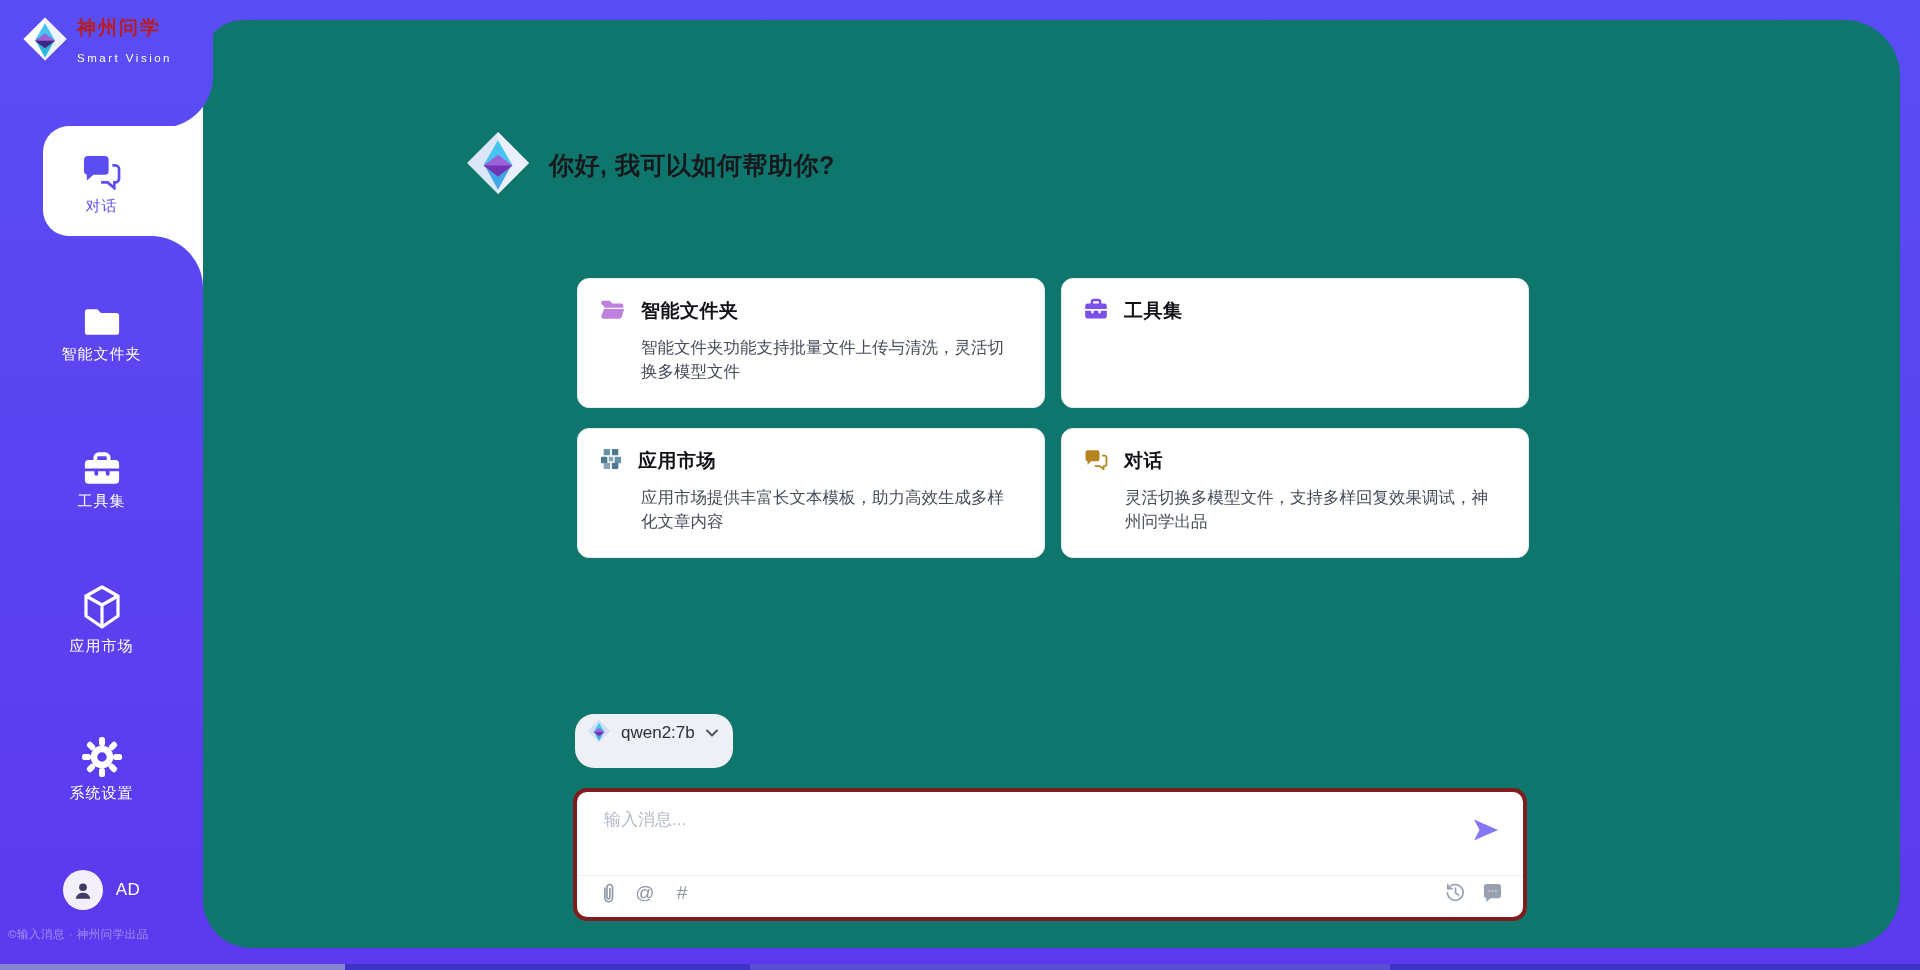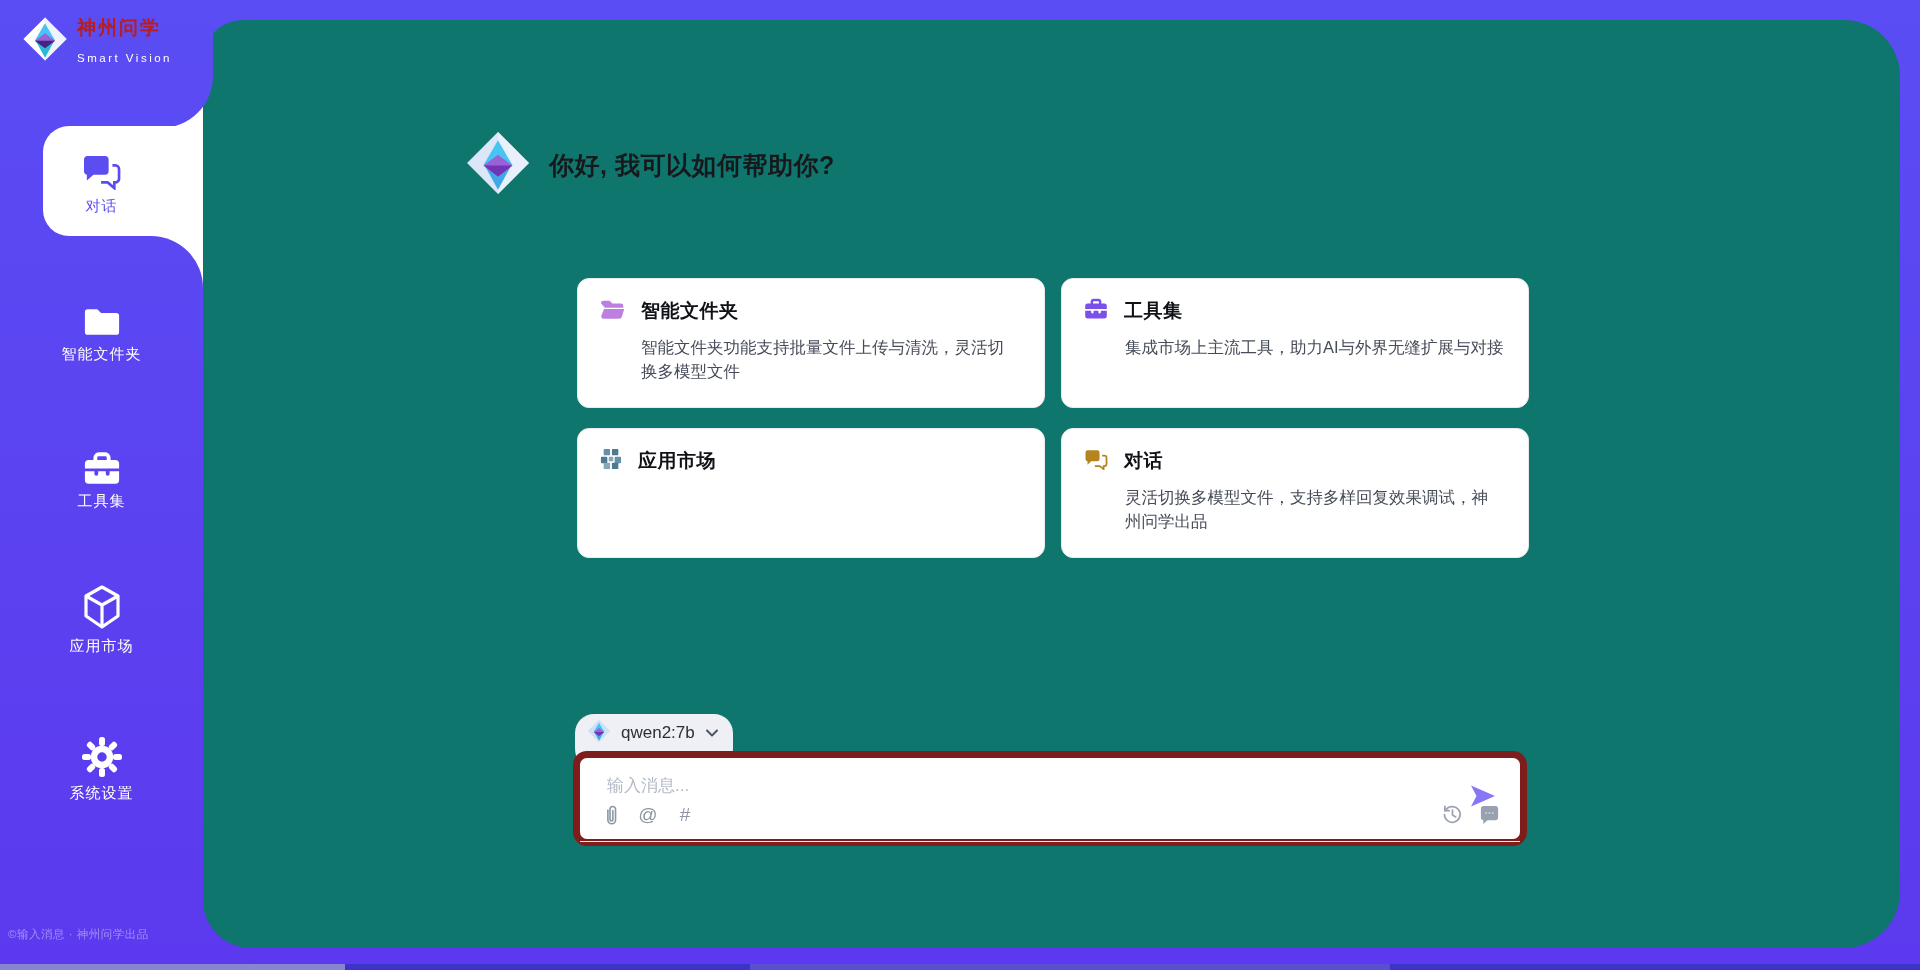--- a/index.html
+++ b/index.html
@@ -45,22 +45,22 @@
   .cards{position:absolute;left:374px;top:258px;width:952px;display:grid;grid-template-columns:1fr 1fr;gap:20px 16px;}
   .card{height:130px;background:#fff;border:1px solid #e8eaef;border-radius:12px;box-sizing:border-box;padding:19px 24px 0 22px;cursor:pointer;}
   .card-head{display:flex;align-items:center;gap:16px;}
   .card-title{font-size:19px;font-weight:700;color:#101218;letter-spacing:.5px;}
   .card-desc{margin:11px 0 0 41px;font-size:16.5px;color:#474c59;line-height:1.48;max-width:385px;}
 
   .model-pill{position:absolute;left:372px;top:694px;height:38px;border-radius:19px;background:#eef0f5;
     display:flex;align-items:center;gap:10px;padding:0 14px 16px 12px;cursor:pointer;}
   .model-name{font-size:17px;color:#2b2f38;}
 
-  .composer{position:absolute;left:370px;top:731px;width:954px;height:95px;box-sizing:border-box;
-    background:#fff;border:7px solid #7f1d1d;border-radius:14px;}
+  .composer{position:absolute;left:370px;top:768px;width:954px;height:133px;box-sizing:border-box;
+    background:#fff;border:4px solid #7f1d1d;border-radius:14px;}
   .composer textarea{
     position:absolute;left:25px;top:14px;width:860px;height:60px;border:none;outline:none;resize:none;
     font-family:inherit;font-size:17px;color:#2b2f38;background:transparent;}
   .composer textarea::placeholder{color:#b3bac7;}
   .send-btn{position:absolute;right:24px;top:26px;width:26px;height:24px;cursor:pointer;}
   .composer-divider{position:absolute;left:0;right:0;top:83px;height:1px;background:#eef0f4;}
   .composer-toolbar{position:absolute;left:20px;right:20px;bottom:0;height:49px;display:flex;align-items:center;justify-content:space-between;}
   .tool-group{display:flex;align-items:center;gap:15px;}
   .tool-btn{display:flex;align-items:center;justify-content:center;width:22px;height:22px;cursor:pointer;color:#8e96a4;}
   .tool-glyph{font-size:19px;color:#8e96a4;line-height:1;}
@@ -107,40 +107,40 @@
       <div class="card-head">
         <span>
           <svg width="24" height="22" viewBox="0 0 40 34" style="color:#7b4fe9">
             <path d="M13 9 V5.5 A3.5 3.5 0 0 1 16.5 2 h7 A3.5 3.5 0 0 1 27 5.5 V9" fill="none" stroke="currentColor" stroke-width="4"></path>
             <path d="M2 12 a4 4 0 0 1 4-4 h28 a4 4 0 0 1 4 4 v5 H2 z" fill="currentColor"></path>
             <path d="M2 20 h10 v2.5 a2 2 0 0 0 4 0 V20 h8 v2.5 a2 2 0 0 0 4 0 V20 h10 v9 a4 4 0 0 1-4 4 H6 a4 4 0 0 1-4-4 z" fill="currentColor"></path>
           </svg>
         </span>
         <span class="card-title">工具集</span>
       </div>
-      <div class="card-desc">集成市场上主流工具，助力AI与外界无缝扩展与对接</div>
     </div>
 
     <div class="card">
       <div class="card-head">
         <span>
           <svg width="22" height="22" viewBox="0 0 24 24">
             <g fill="#6590a8">
               <rect x="4" y="1" width="7" height="7" rx="1"></rect>
               <rect x="13" y="1" width="7" height="7" rx="1" fill="#50788f"></rect>
               <rect x="1" y="9.5" width="7" height="7" rx="1" fill="#50788f"></rect>
               <rect x="16" y="9.5" width="7" height="7" rx="1"></rect>
               <rect x="4" y="16" width="7" height="7" rx="1" fill="#86a7ba"></rect>
               <rect x="13" y="16" width="7" height="7" rx="1" fill="#50788f"></rect>
               <rect x="9.5" y="9.5" width="5" height="5" rx="1" fill="#86a7ba"></rect>
             </g>
           </svg>
         </span>
         <span class="card-title">应用市场</span>
       </div>
+      <div class="card-desc">应用市场提供丰富长文本模板，助力高效生成多样化文章内容</div>
     </div>
 
     <div class="card">
       <div class="card-head">
         <span>
           <svg width="24" height="21" viewBox="0 0 27 24" style="color:#b5831f">
             <path d="M1.5 4 a2.5 2.5 0 0 1 2.5-2.5 h11 a2.5 2.5 0 0 1 2.5 2.5 v7.5 a2.5 2.5 0 0 1-2.5 2.5 H8 l-4.2 4 v-4 H4 a2.5 2.5 0 0 1-2.5-2.5 z" fill="currentColor"></path>
             <path d="M20.5 7.5 h2.5 a2.5 2.5 0 0 1 2.5 2.5 v7 a2.5 2.5 0 0 1-2.5 2.5 h-.8 v3.5 l-4.5-3.5 h-5.5" fill="none" stroke="currentColor" stroke-width="2"></path>
           </svg>
         </span>
@@ -288,20 +288,29 @@
           <rect x="17" y="0" width="6" height="9" rx="2.5" transform="rotate(180 20 20)"></rect>
           <rect x="17" y="0" width="6" height="9" rx="2.5" transform="rotate(225 20 20)"></rect>
           <rect x="17" y="0" width="6" height="9" rx="2.5" transform="rotate(270 20 20)"></rect>
           <rect x="17" y="0" width="6" height="9" rx="2.5" transform="rotate(315 20 20)"></rect>
         </g>
       </svg>
     </span>
     <span class="lb">系统设置</span>
   </div>
 
+  <div class="user-row">
+    <span class="avatar">
+      <svg width="22" height="22" viewBox="0 0 24 24">
+        <circle cx="12" cy="9" r="4.2" fill="#3f3b63"></circle>
+        <path d="M4 21.5 a8.2 8.2 0 0 1 16 0 z" fill="#3f3b63"></path>
+      </svg>
+    </span>
+    <span class="user-name">AD</span>
+  </div>
 
   <div class="side-footer">©输入消息 · 神州问学出品</div>
 </div>
 
 <div class="bottom-strip">
   <div class="seg1"></div>
   <div class="seg2"></div>
 </div>
 
 </body></html>

